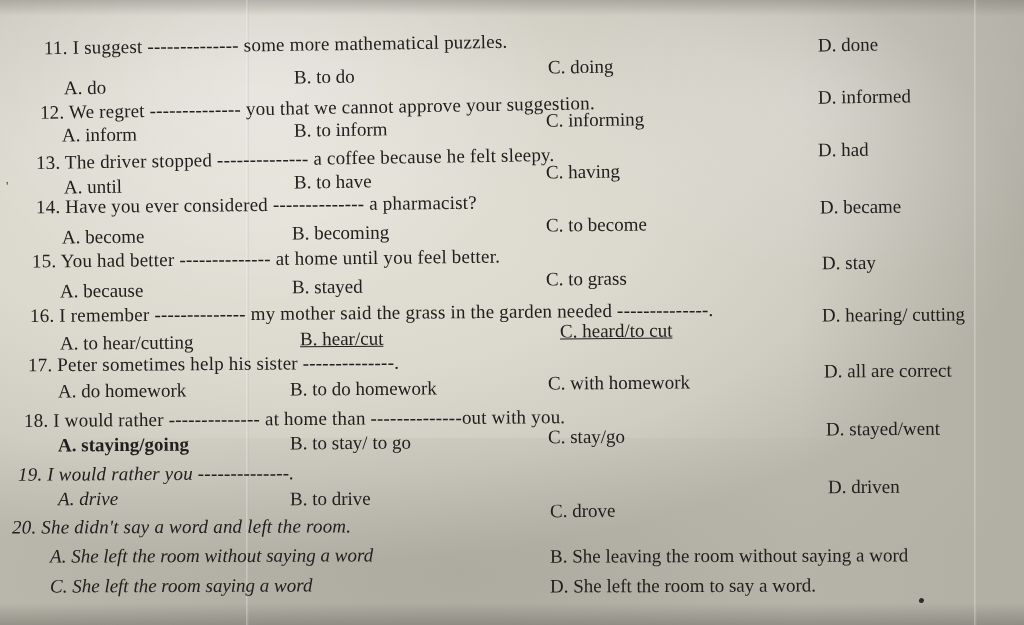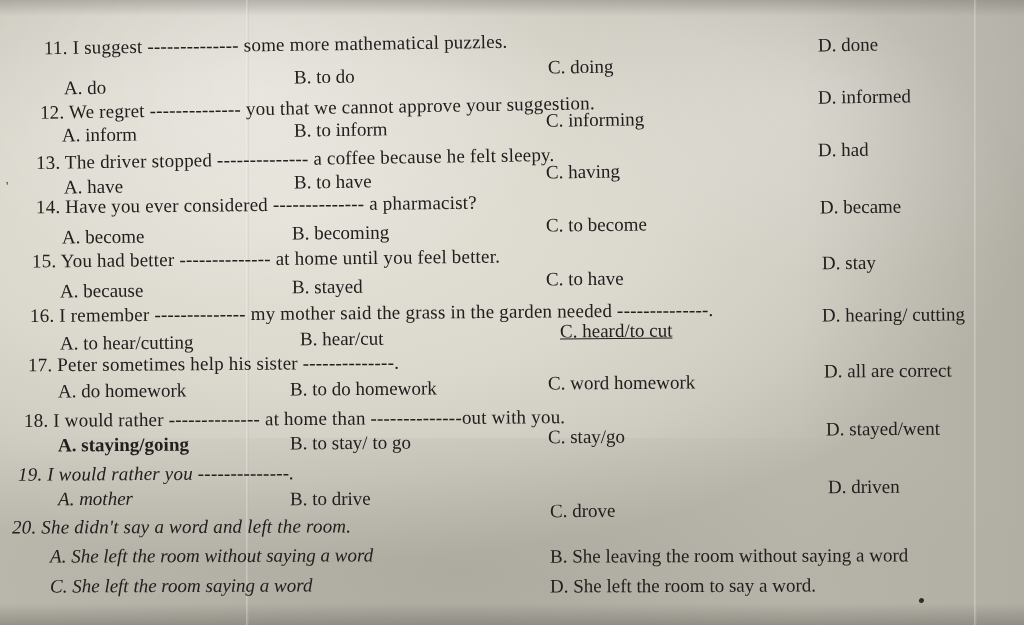--- a/index.html
+++ b/index.html
@@ -145,69 +145,69 @@
     <div class="qblock">
       <div class="stem" style="left:40px; top:97px; transform:rotate(-1deg);">12. We regret -------------- you that we cannot approve your suggestion.</div>
       <div class="opt" style="left:62px; top:124px; transform:rotate(-0.8deg);">A. inform</div>
       <div class="opt" style="left:294px; top:119px; transform:rotate(-0.8deg);">B. to inform</div>
       <div class="opt" style="left:546px; top:109px; transform:rotate(-0.8deg);">C. informing</div>
       <div class="opt" style="left:818px; top:86px; transform:rotate(-0.8deg);">D. informed</div>
     </div>
 
     <div class="qblock">
       <div class="stem" style="left:36px; top:148px; transform:rotate(-0.9deg);">13.  The driver stopped -------------- a coffee because he felt sleepy.</div>
-      <div class="opt" style="left:64px; top:176px; transform:rotate(-0.8deg);">A. have</div>
+      <div class="opt" style="left:64px; top:176px; transform:rotate(-0.8deg);">A. until</div>
       <div class="opt" style="left:294px; top:171px; transform:rotate(-0.8deg);">B. to have</div>
       <div class="opt" style="left:546px; top:161px; transform:rotate(-0.8deg);">C. having</div>
       <div class="opt" style="left:818px; top:139px; transform:rotate(-0.8deg);">D. had</div>
     </div>
 
     <div class="qblock">
       <div class="stem" style="left:36px; top:194px; transform:rotate(-0.6deg);">14. Have you ever considered -------------- a pharmacist?</div>
       <div class="opt" style="left:62px; top:226px; transform:rotate(-0.6deg);">A.  become</div>
       <div class="opt" style="left:292px; top:222px; transform:rotate(-0.6deg);">B. becoming</div>
       <div class="opt" style="left:546px; top:214px; transform:rotate(-0.6deg);">C. to become</div>
       <div class="opt" style="left:820px; top:196px; transform:rotate(-0.6deg);">D. became</div>
     </div>
 
     <div class="qblock">
       <div class="stem" style="left:32px; top:248px; transform:rotate(-0.6deg);">15. You had better -------------- at home until you feel better.</div>
       <div class="opt" style="left:60px; top:280px; transform:rotate(-0.6deg);">A. because</div>
       <div class="opt" style="left:292px; top:276px; transform:rotate(-0.6deg);">B. stayed</div>
-      <div class="opt" style="left:546px; top:268px; transform:rotate(-0.6deg);">C. to have</div>
+      <div class="opt" style="left:546px; top:268px; transform:rotate(-0.6deg);">C. to grass</div>
       <div class="opt" style="left:822px; top:252px; transform:rotate(-0.6deg);">D. stay</div>
     </div>
 
     <div class="qblock">
       <div class="stem" style="left:30px; top:302px; transform:rotate(-0.5deg);">16. I remember -------------- my mother said the grass in the garden needed --------------.</div>
       <div class="opt" style="left:60px; top:332px; transform:rotate(-0.5deg);">A. to hear/cutting</div>
-      <div class="opt" style="left:300px; top:328px; transform:rotate(-0.5deg);">B. hear/cut</div>
+      <div class="opt" style="left:300px; top:328px; transform:rotate(-0.5deg);text-decoration:underline;">B. hear/cut</div>
       <div class="opt" style="left:560px; top:320px; transform:rotate(-0.5deg);text-decoration:underline;">C. heard/to cut</div>
       <div class="opt" style="left:822px; top:304px; transform:rotate(-0.5deg);">D. hearing/ cutting</div>
     </div>
 
     <div class="qblock">
       <div class="stem" style="left:28px; top:353px; transform:rotate(-0.4deg);">17. Peter sometimes help his sister --------------.</div>
       <div class="opt" style="left:58px; top:380px; transform:rotate(-0.4deg);text-align:right;">A. do homework</div>
       <div class="opt" style="left:290px; top:378px; transform:rotate(-0.4deg);">B. to do homework</div>
-      <div class="opt" style="left:548px; top:372px; transform:rotate(-0.4deg);">C. word homework</div>
+      <div class="opt" style="left:548px; top:372px; transform:rotate(-0.4deg);">C. with homework</div>
       <div class="opt" style="left:824px; top:360px; transform:rotate(-0.4deg);">D. all are correct</div>
     </div>
 
     <div class="qblock">
       <div class="stem" style="left:24px; top:408px; transform:rotate(-0.4deg);">18.  I would rather -------------- at home than --------------out with you.</div>
       <div class="opt" style="left:58px; top:434px; transform:rotate(-0.4deg);font-weight:bold;">A. staying/going</div>
       <div class="opt" style="left:290px; top:432px; transform:rotate(-0.4deg);">B. to stay/ to go</div>
       <div class="opt" style="left:548px; top:426px; transform:rotate(-0.4deg);">C. stay/go</div>
       <div class="opt" style="left:826px; top:418px; transform:rotate(-0.4deg);">D. stayed/went</div>
     </div>
 
     <div class="qblock">
       <div class="stem ital" style="left:18px; top:463px; transform:rotate(-0.3deg);">19. I would rather you --------------.</div>
-      <div class="opt ital" style="left:58px; top:488px; transform:rotate(-0.3deg);">A. mother</div>
+      <div class="opt ital" style="left:58px; top:488px; transform:rotate(-0.3deg);">A. drive</div>
       <div class="opt" style="left:290px; top:488px; transform:rotate(-0.3deg);">B. to drive</div>
       <div class="opt" style="left:550px; top:500px; transform:rotate(-0.3deg);">C. drove</div>
       <div class="opt" style="left:828px; top:476px; transform:rotate(-0.3deg);">D. driven</div>
     </div>
 
     <div class="qblock">
       <div class="stem ital" style="left:12px; top:516px; transform:rotate(-0.2deg);">20. She didn't say a word and left the room.</div>
       <div class="opt ital" style="left:50px; top:545px; transform:rotate(-0.2deg);">A. She left the room without saying a word</div>
       <div class="opt" style="left:550px; top:545px; transform:rotate(-0.2deg);">B. She leaving the room without saying a word</div>
       <div class="opt ital" style="left:50px; top:575px; transform:rotate(-0.2deg);">C. She left the room saying a word</div>

